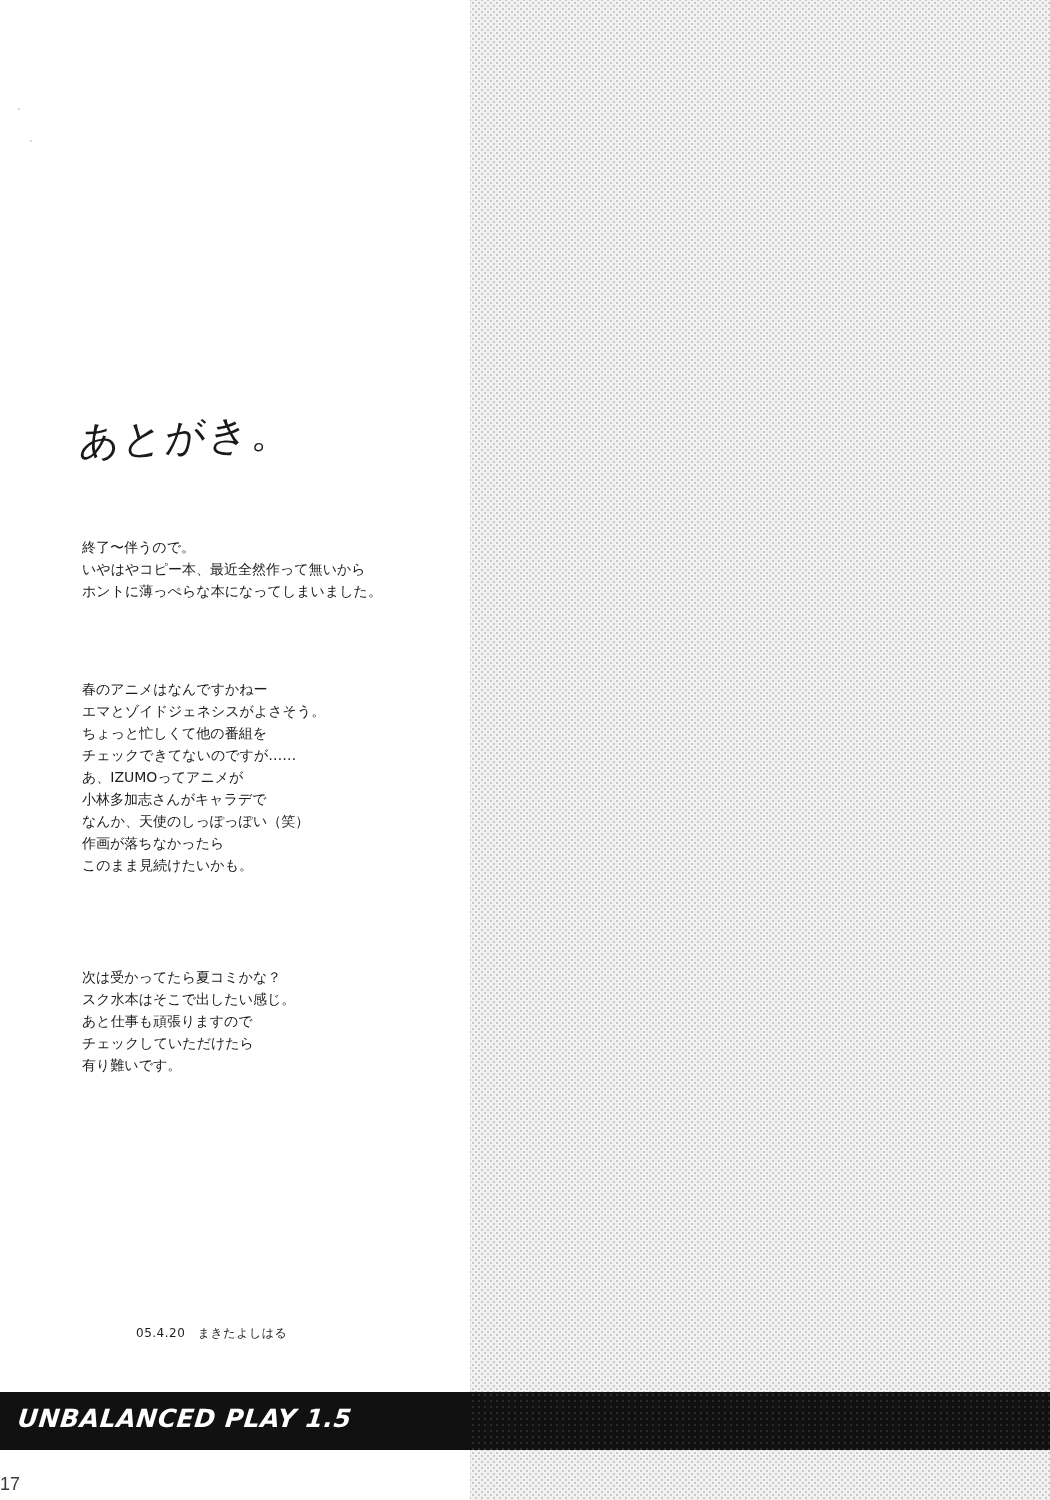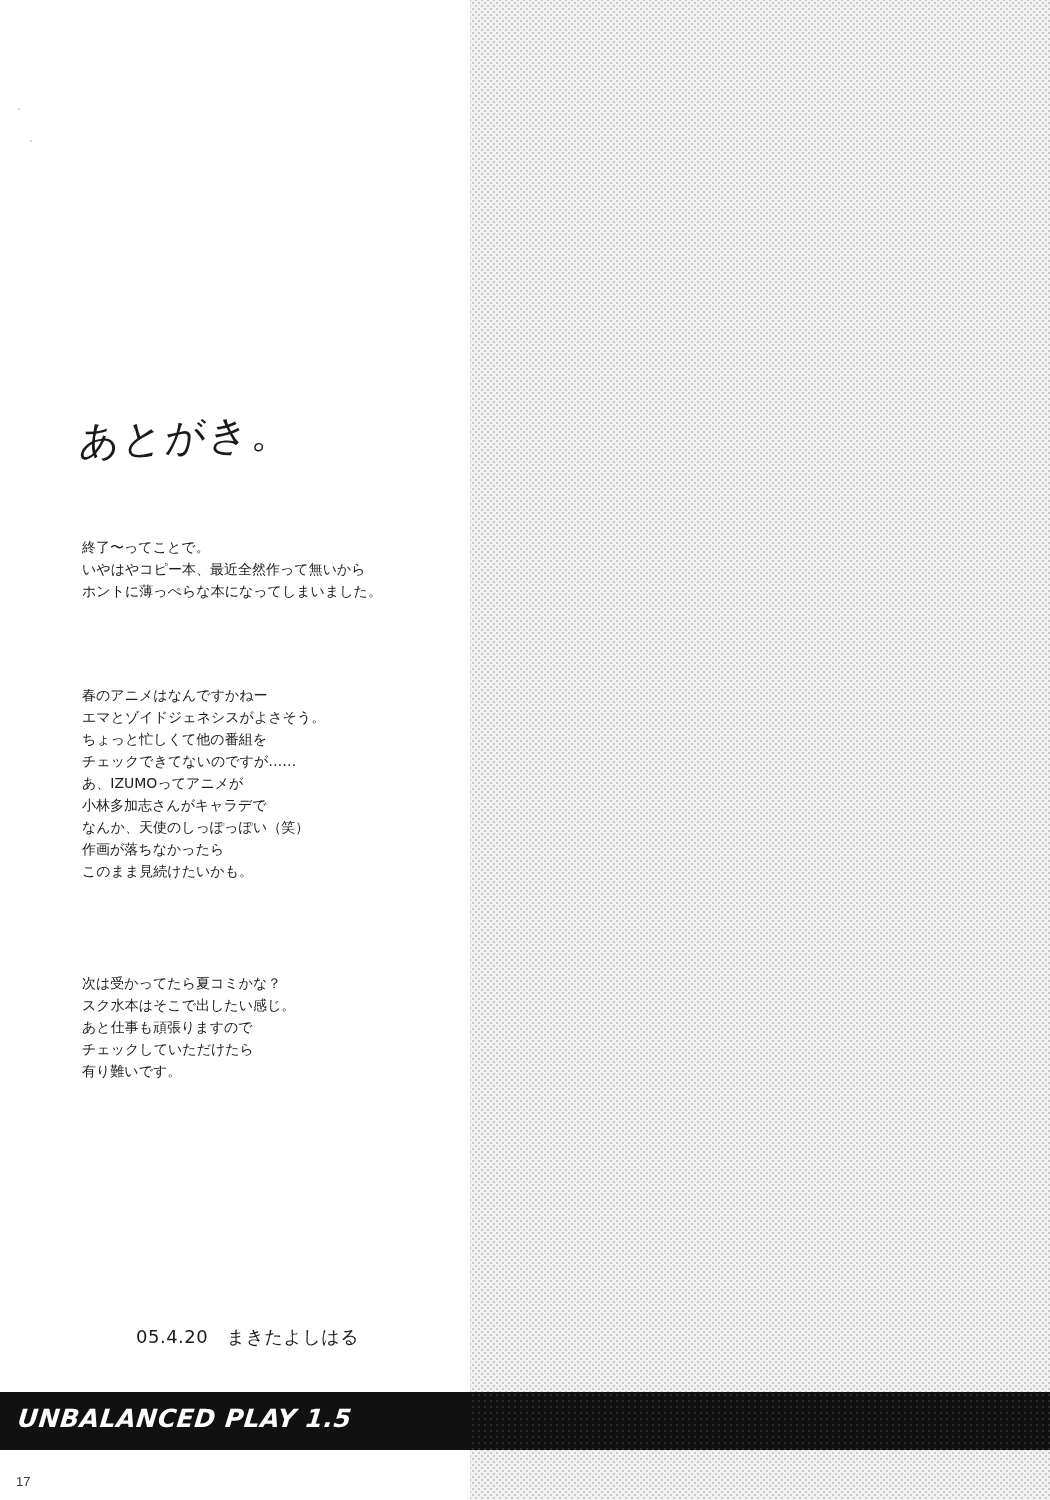--- a/index.html
+++ b/index.html
@@ -71,23 +71,23 @@
     height: 50px;
     background-color: #f2f2f2;
     background-image:
       radial-gradient(#c9c9c9 0.9px, transparent 1.1px),
       radial-gradient(#c9c9c9 0.9px, transparent 1.1px);
     background-size: 6px 6px, 6px 6px;
     background-position: 0 0, 3px 3px;
   }
   #page-number {
     position: absolute;
-    left: 16px;
+    left: 0;
     top: 1474px;
-    font-size: 13px;
+    font-size: 18px;
     color: #3a3a3a;
     font-family: "Liberation Sans", sans-serif;
   }
   
   #afterword-heading {
     position: absolute;
     left: 78px;
     top: 414px;
     font-family: "DejaVu Sans", sans-serif;
     font-size: 40px;
@@ -111,21 +111,21 @@
   }
   .para {
     margin: 0 0 20px 0;
     white-space: pre-wrap;
   }
   #signature {
     position: absolute;
     left: 136px;
     top: 1325px;
     font-family: "DejaVu Sans", "Liberation Sans", sans-serif;
-    font-size: 18px;
+    font-size: 12px;
     color: #1c1c1c;
     letter-spacing: 0.5px;
     white-space: nowrap;
   }
   
   .speck {
     position: absolute;
     width: 2px;
     height: 2px;
     background: #cfcfcf;
@@ -138,24 +138,24 @@
 <div id="page">
 
   <div id="halftone-panel"></div>
 
   <span class="speck" style="left:18px; top:108px;"></span>
   <span class="speck" style="left:30px; top:140px;"></span>
 
   <div id="afterword-heading">あとがき。</div>
 
   <div id="afterword-body">
-    <p class="para">終了〜ってことで。
+    <p class="para">終了〜伴うので。
 いやはやコピー本、最近全然作って無いから
 ホントに薄っぺらな本になってしまいました。</p>
-    <p class="para" style="margin-top:18px;">春のアニメはなんですかねー
+    <p class="para" style="margin-top:12px;">春のアニメはなんですかねー
 エマとゾイドジェネシスがよさそう。
 ちょっと忙しくて他の番組を
 チェックできてないのですが……
 あ、IZUMOってアニメが
 小林多加志さんがキャラデで
 なんか、天使のしっぽっぽい（笑）
 作画が落ちなかったら
 このまま見続けたいかも。</p>
     <p class="para" style="margin-top:26px;">次は受かってたら夏コミかな？
 スク水本はそこで出したい感じ。

